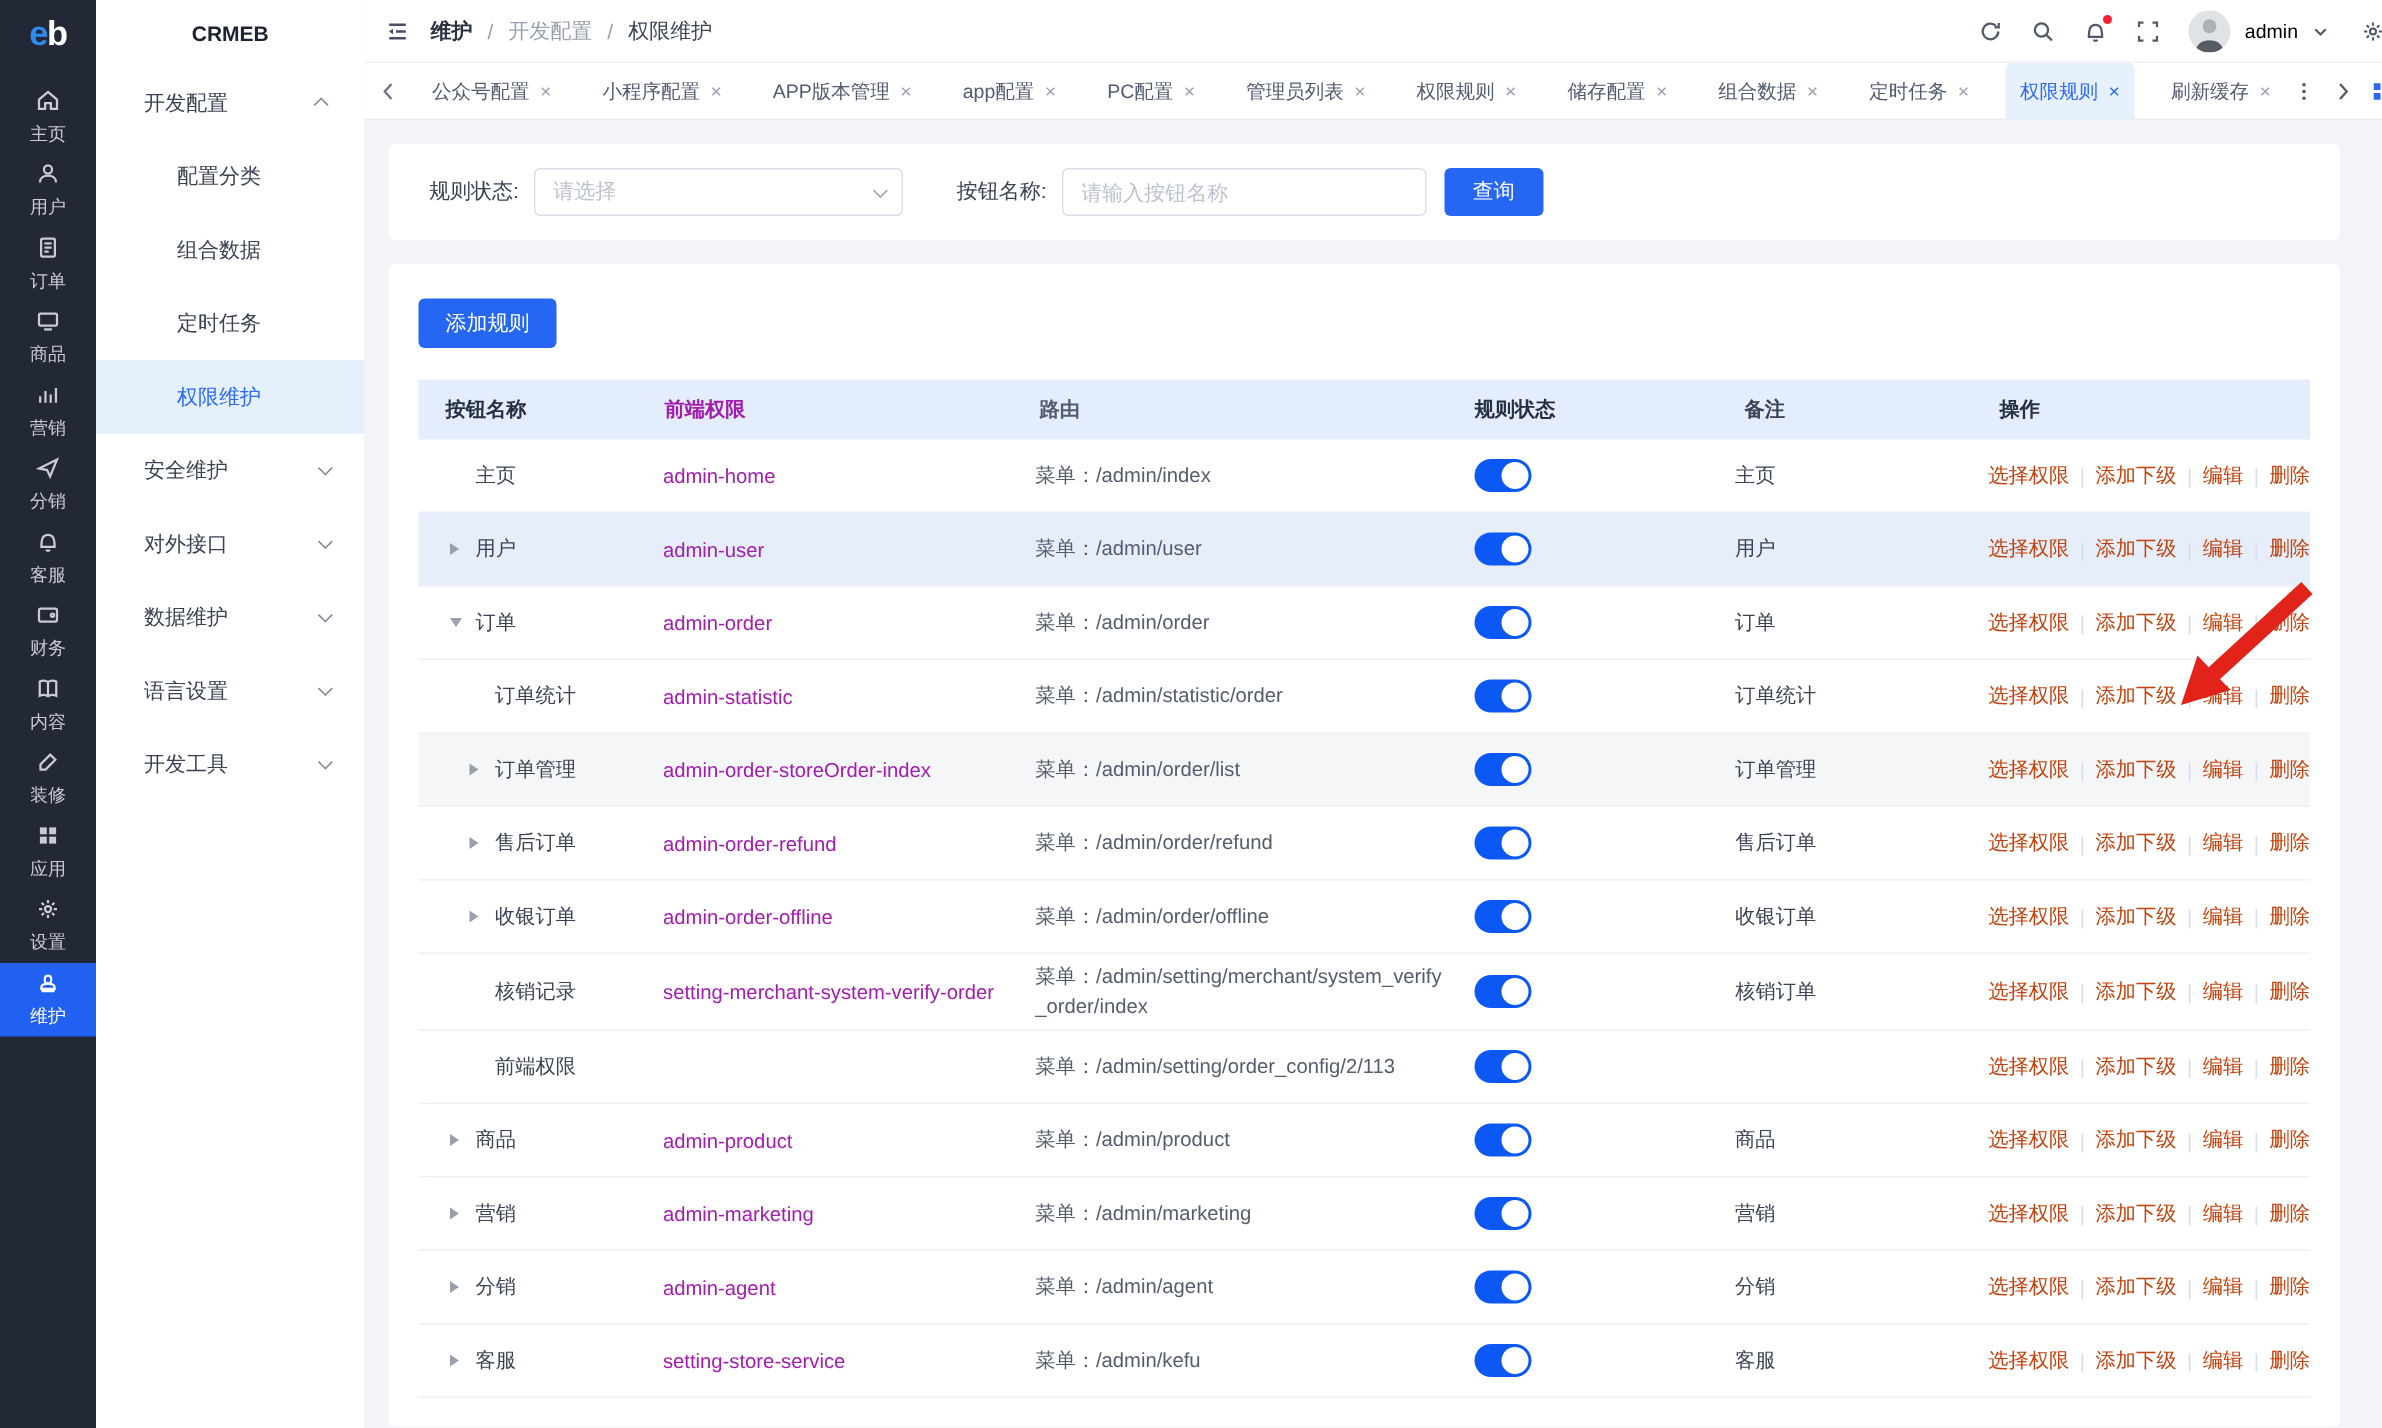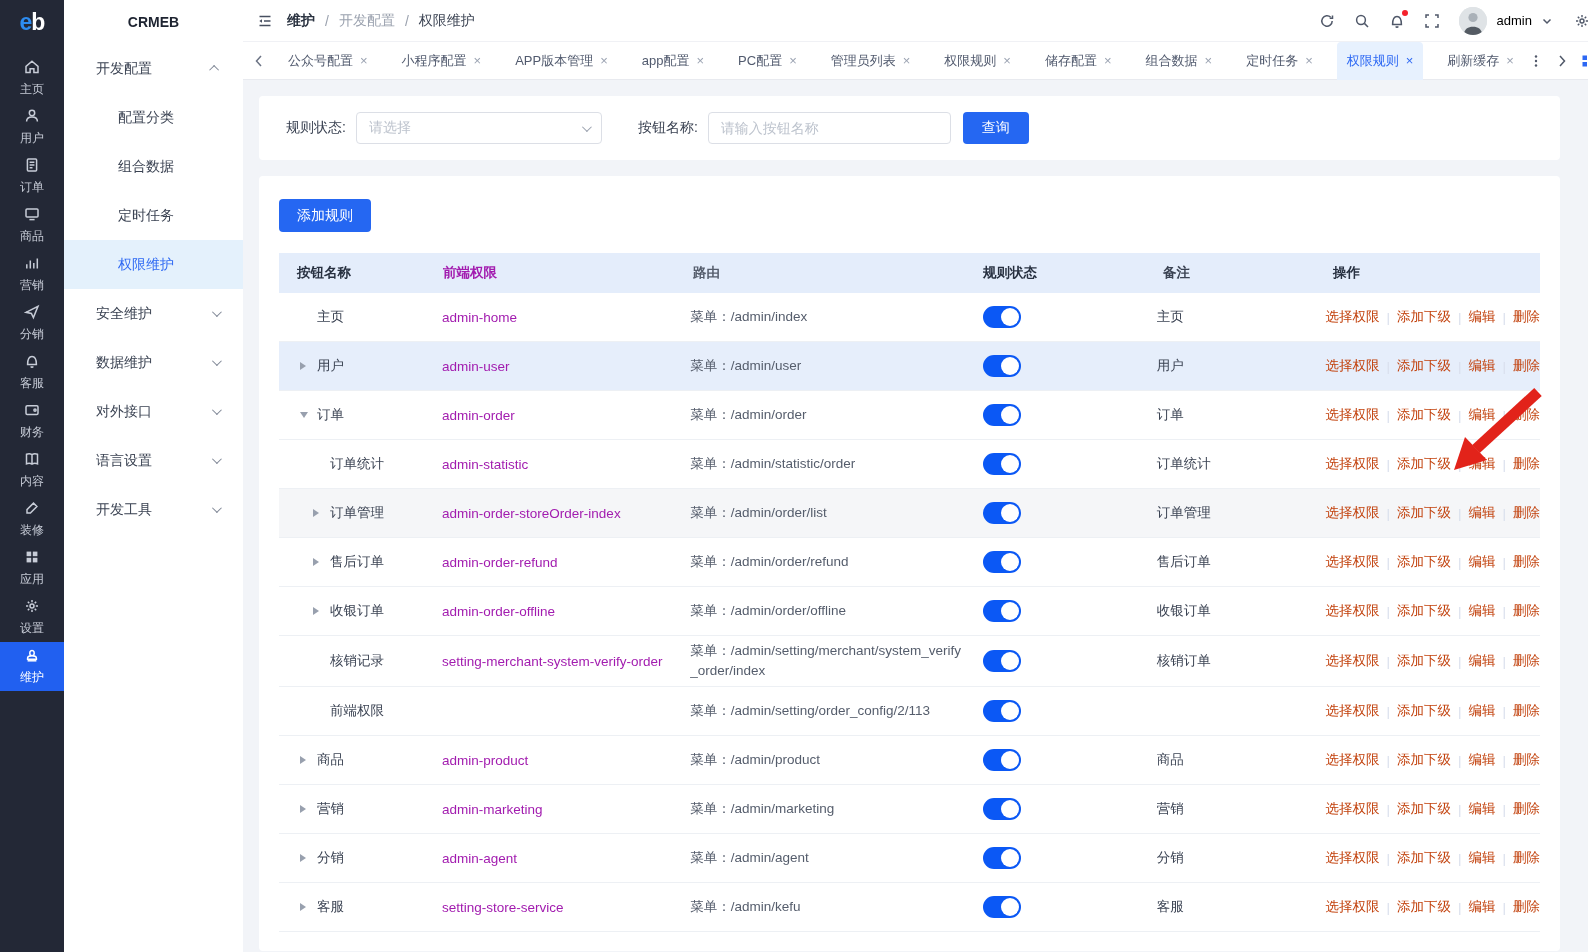--- a/index.html
+++ b/index.html
@@ -232,25 +232,25 @@
           <span class="lbl">定时任务</span>
         </div>
         <div class="sub-item child active">
           <span class="lbl">权限维护</span>
         </div>
         <div class="sub-item">
           <span class="lbl">安全维护</span>
           <span class="chev down"></span>
         </div>
         <div class="sub-item">
+          <span class="lbl">对外接口</span>
+          <span class="chev down"></span>
+        </div>
+        <div class="sub-item">
           <span class="lbl">数据维护</span>
-          <span class="chev down"></span>
-        </div>
-        <div class="sub-item">
-          <span class="lbl">对外接口</span>
           <span class="chev down"></span>
         </div>
         <div class="sub-item">
           <span class="lbl">语言设置</span>
           <span class="chev down"></span>
         </div>
         <div class="sub-item">
           <span class="lbl">开发工具</span>
           <span class="chev down"></span>
         </div>

